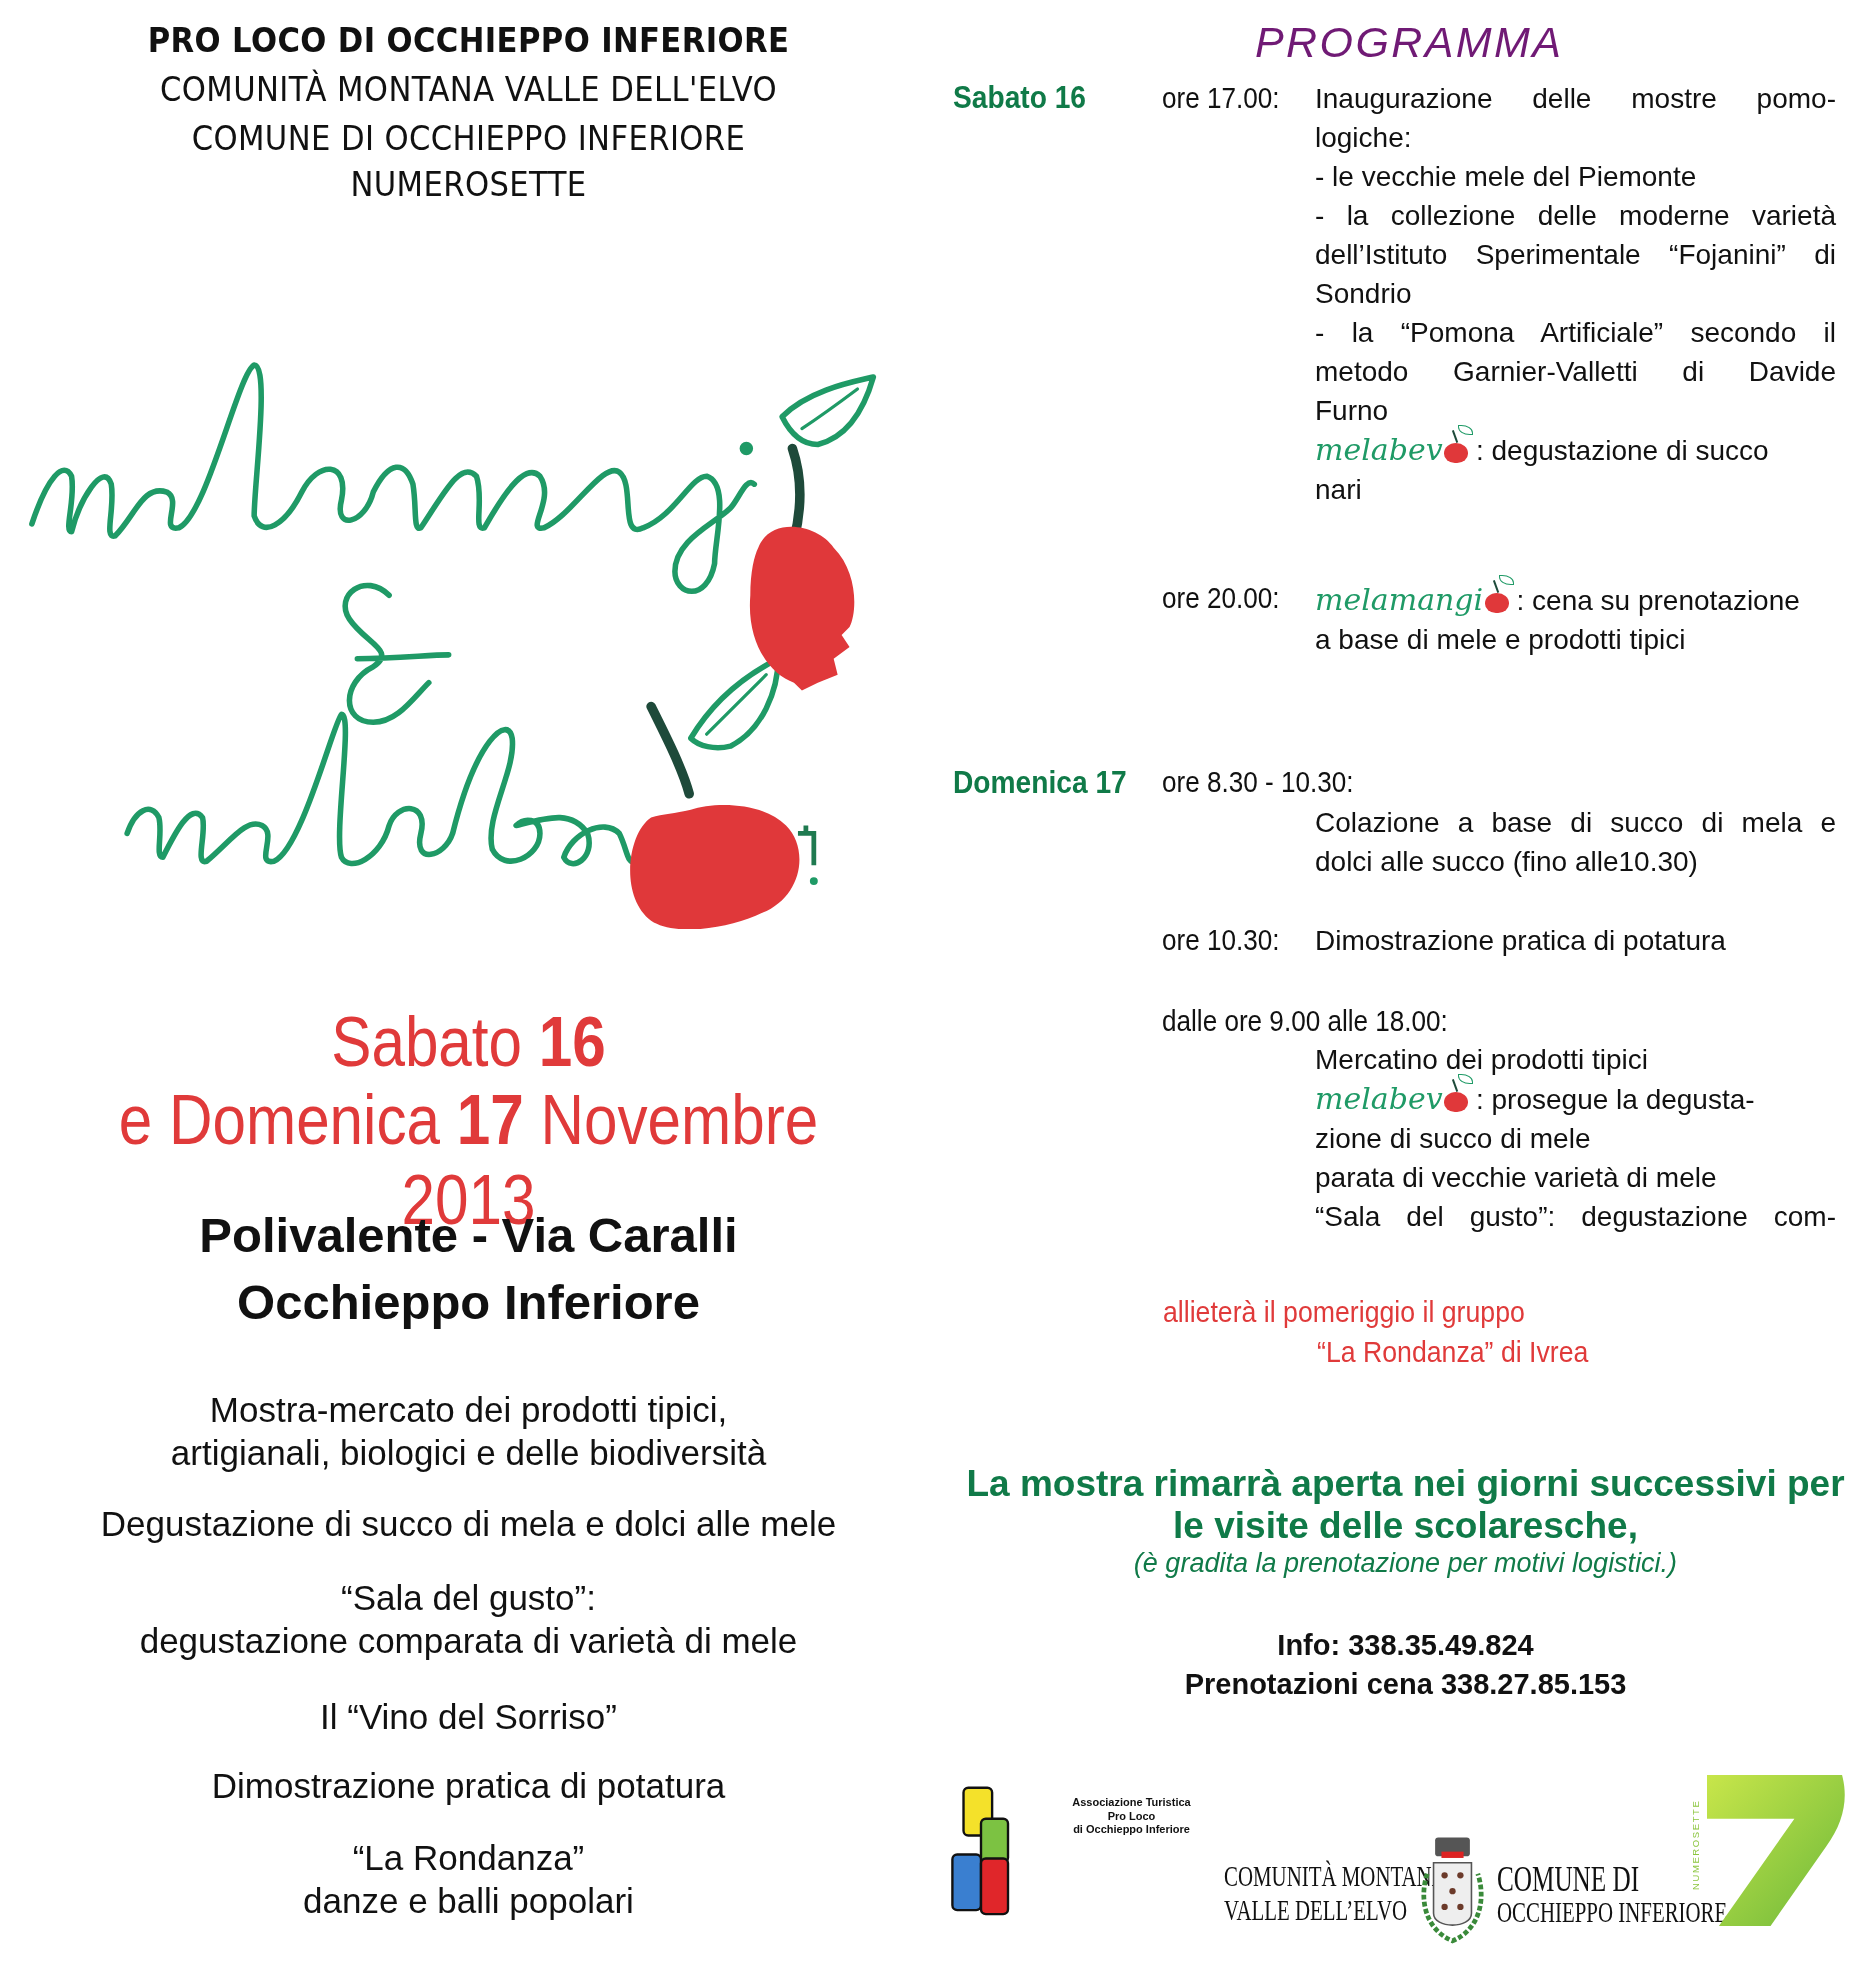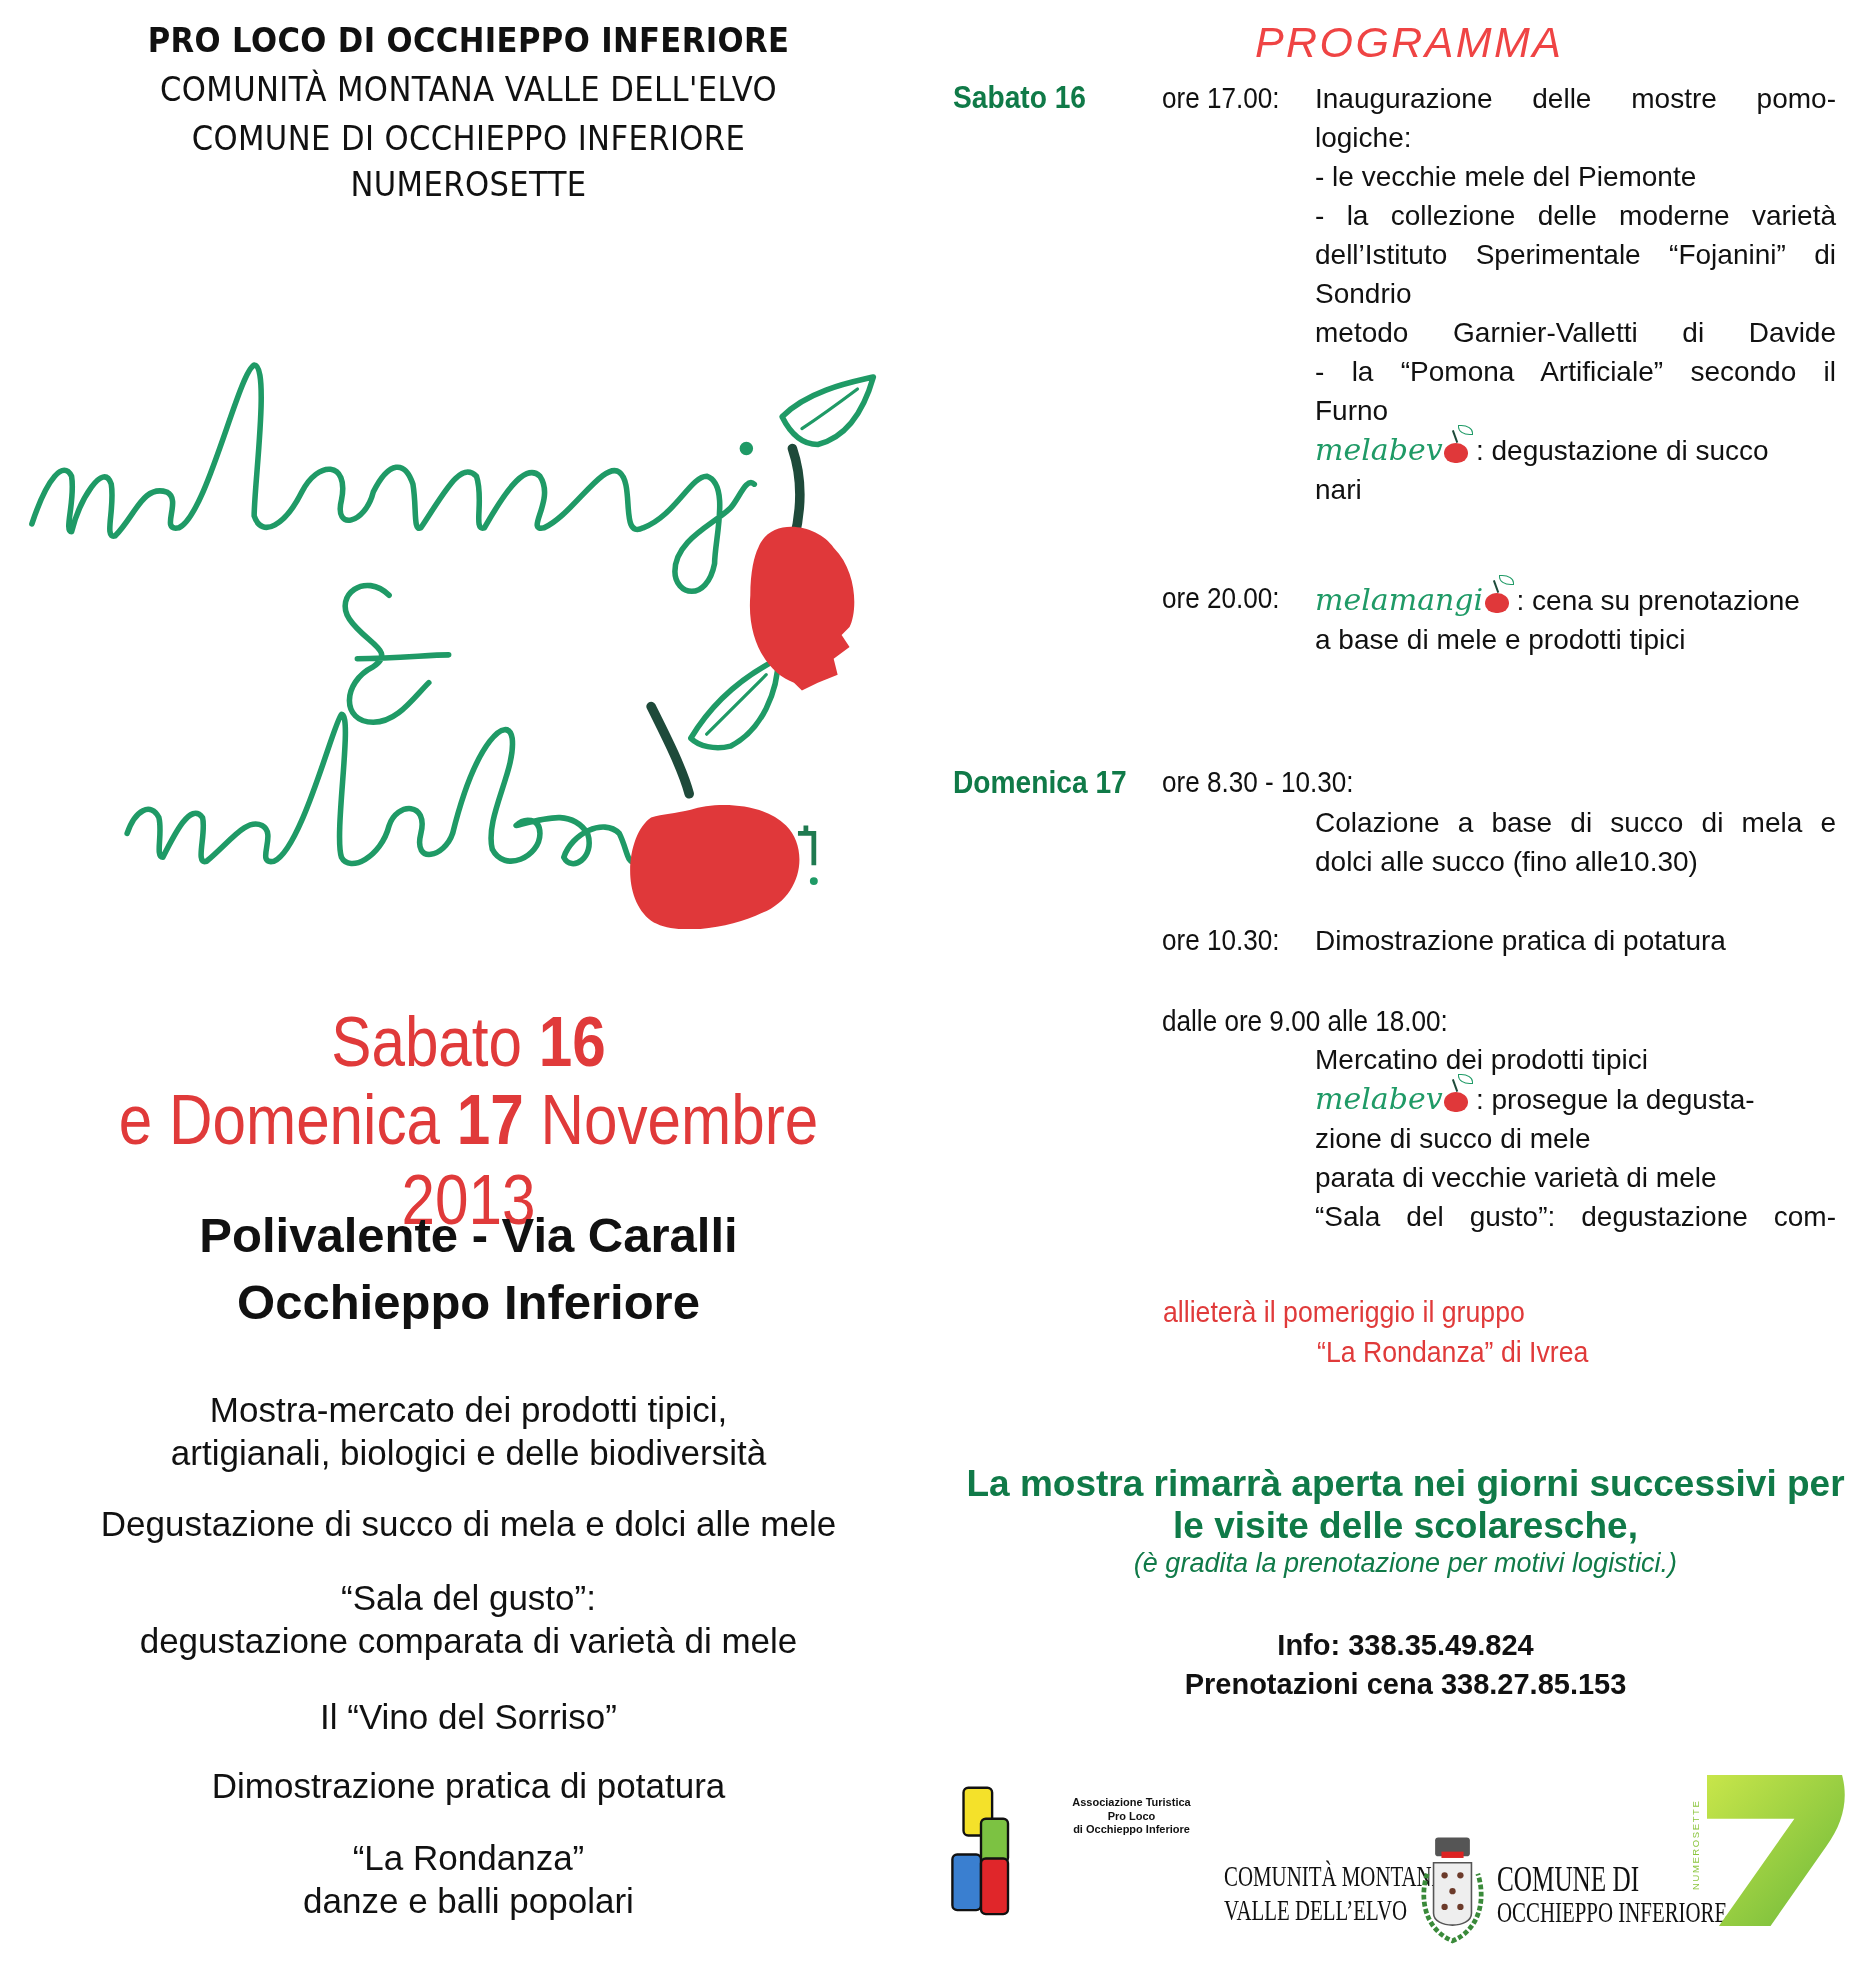--- a/index.html
+++ b/index.html
@@ -16,21 +16,21 @@
 
   #logo-art { position:absolute; left:16px; top:341px; width:905px; height:588px; }
 
   .date-line { position:absolute; left:0; width:937px; text-align:center; color:#e03a3a;
                font-family:"Liberation Sans", sans-serif; transform:scaleX(0.86); transform-origin:center; }
   .date-line b { font-weight:bold; }
   .venue { position:absolute; left:0; width:937px; text-align:center; font-weight:bold;
            font-family:"Liberation Sans", sans-serif; font-size:49px; color:#111; }
   .feat { position:absolute; left:0; width:937px; text-align:center;
           font-family:"Liberation Sans", sans-serif; font-size:35px; line-height:43px; color:#111; }
-  .prog-title { position:absolute; left:1255px; top:17.5px; font-style:italic; color:#ef4444;
+  .prog-title { position:absolute; left:1255px; top:17.5px; font-style:italic; color:#701a75;
                 font-family:"Liberation Sans", sans-serif; font-size:43px; letter-spacing:2.4px; }
   .day { position:absolute; left:953px; color:#107a48; font-weight:bold;
          font-family:"Liberation Sans", sans-serif; font-size:32px; transform:scaleX(0.88); transform-origin:left; }
   .time { position:absolute; left:1162px; color:#111; font-family:"Liberation Sans", sans-serif;
           font-size:29px; transform:scaleX(0.9); transform-origin:left; white-space:nowrap; }
   .desc { position:absolute; left:1315px; width:521px; color:#111;
           font-family:"Liberation Sans", sans-serif; font-size:28px; line-height:39px; }
   .desc .ln { display:block; white-space:nowrap; }
   .desc .j { text-align:justify; text-align-last:justify; }
   .script { font-family:"DejaVu Serif", serif; font-style:italic; color:#1f9a66; font-size:30px; }
@@ -123,22 +123,22 @@
 
 <div class="day" style="top:79px;">Sabato 16</div>
 <div class="time" style="top:82px;">ore 17.00:</div>
 <div class="desc" style="top:79px;">
   <span class="ln j">Inaugurazione delle mostre pomo-</span>
   <span class="ln">logiche:</span>
   <span class="ln">- le vecchie mele del Piemonte</span>
   <span class="ln j">- la collezione delle moderne varietà</span>
   <span class="ln j">dell’Istituto Sperimentale “Fojanini” di</span>
   <span class="ln">Sondrio</span>
+  <span class="ln j">- la “Pomona Artificiale” secondo il</span>
   <span class="ln j">metodo Garnier-Valletti di Davide</span>
-  <span class="ln j">- la “Pomona Artificiale” secondo il</span>
   <span class="ln">Furno</span>
   <span class="ln"><span class="script">melabev</span><span class="apple-mini"></span> <span>: degustazione di succo</span></span>
   <span class="ln">nari</span>
 </div>
 
 <div class="time" style="top:582px;">ore 20.00:</div>
 <div class="desc" style="top:580px;">
   <span class="ln"><span class="script">melamangi</span><span class="apple-mini"></span> <span>: cena su prenotazione</span></span>
   <span class="ln">a base di mele e prodotti tipici</span>
 </div>

